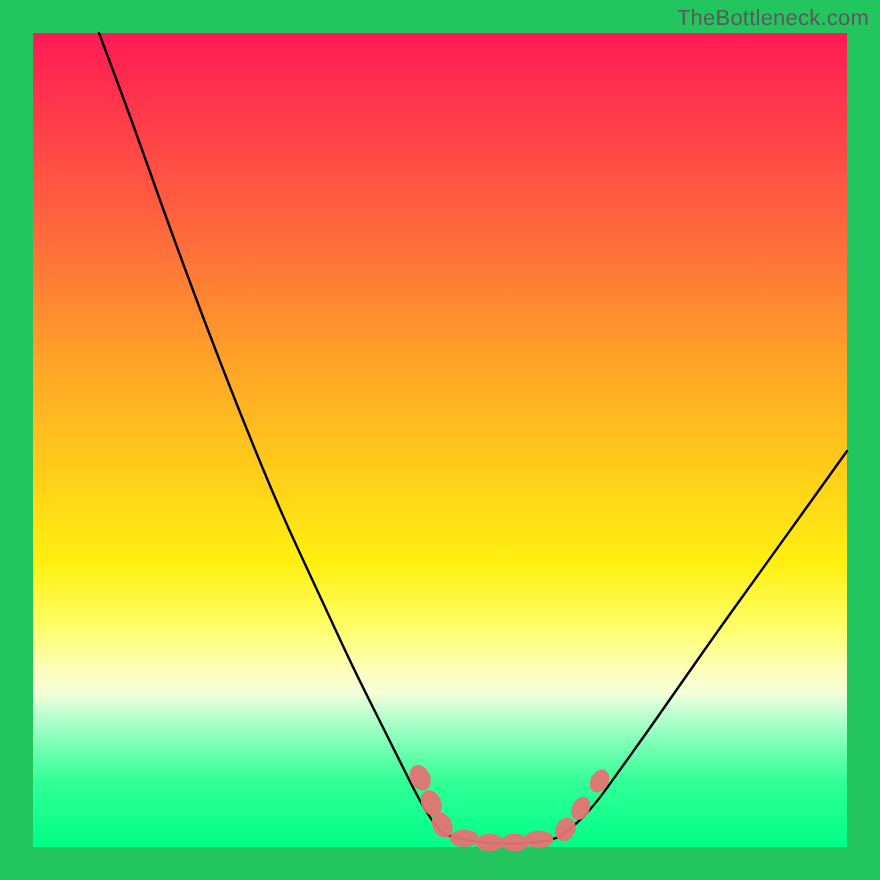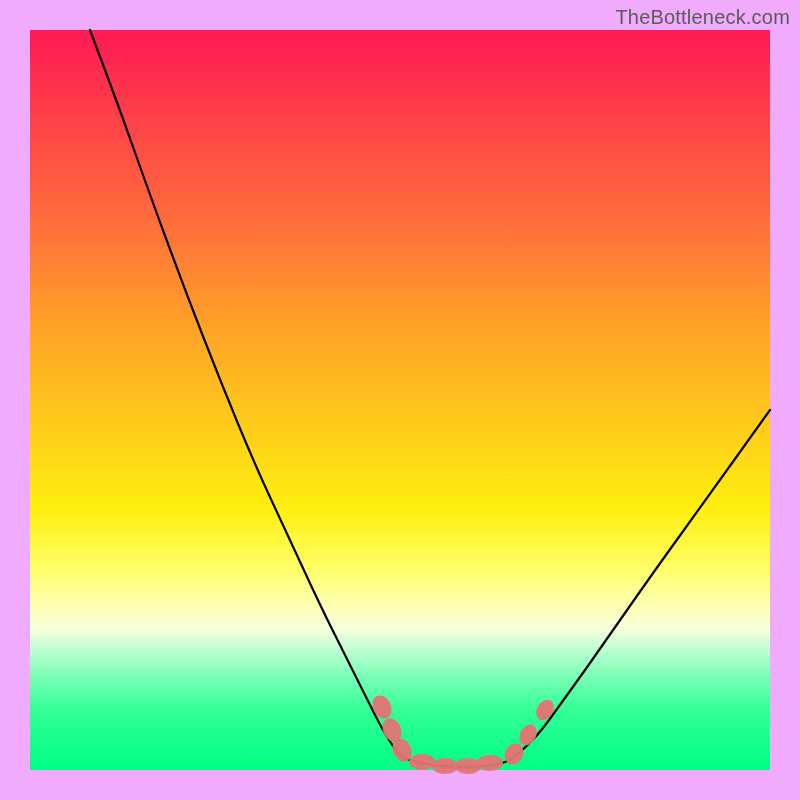--- a/index.html
+++ b/index.html
@@ -8,21 +8,21 @@
     width: 800px;
     height: 800px;
     overflow: hidden;
     background: #000;
     font-family: Arial, Helvetica, sans-serif;
   }
   .frame {
     position: relative;
     width: 800px;
     height: 800px;
-    background: #f0abfc;
+    background: #22c55e;
   }
   .plot-area {
     position: absolute;
     left: 30px;
     top: 30px;
     width: 740px;
     height: 740px;
     background: linear-gradient(
       to bottom,
       #ff1a55 0%,

